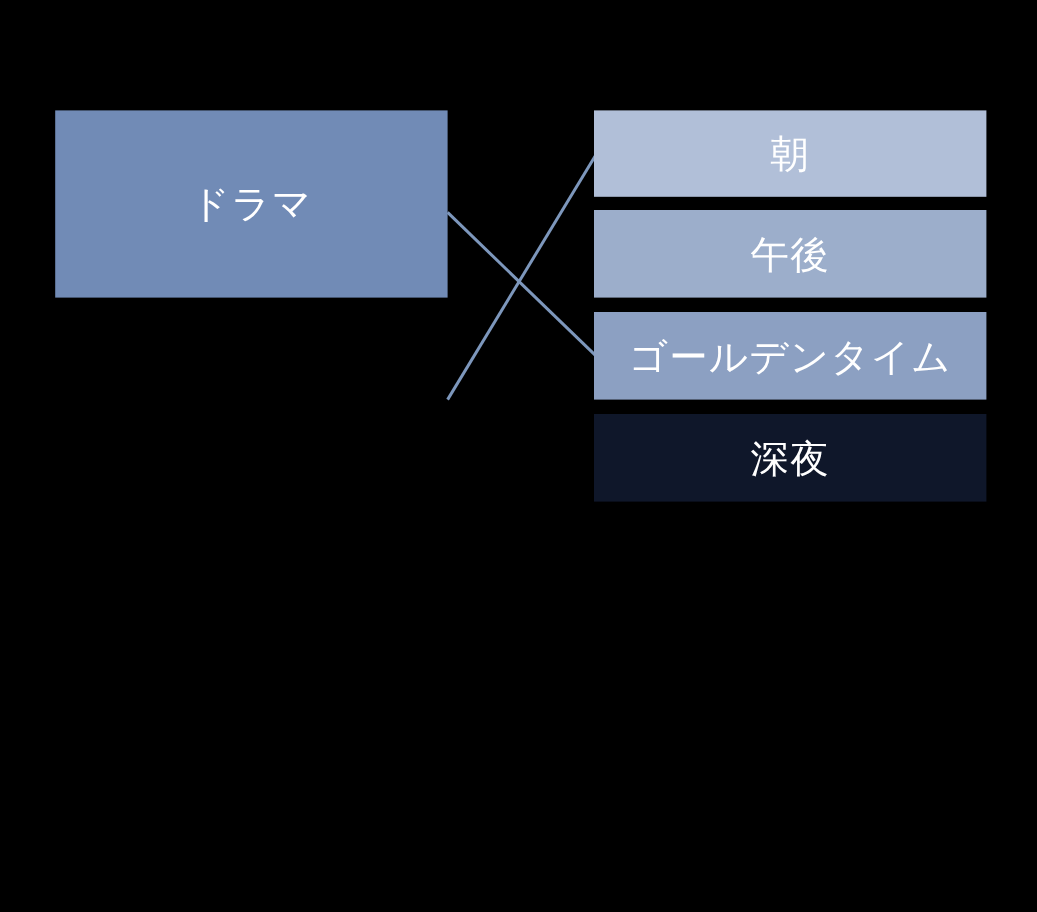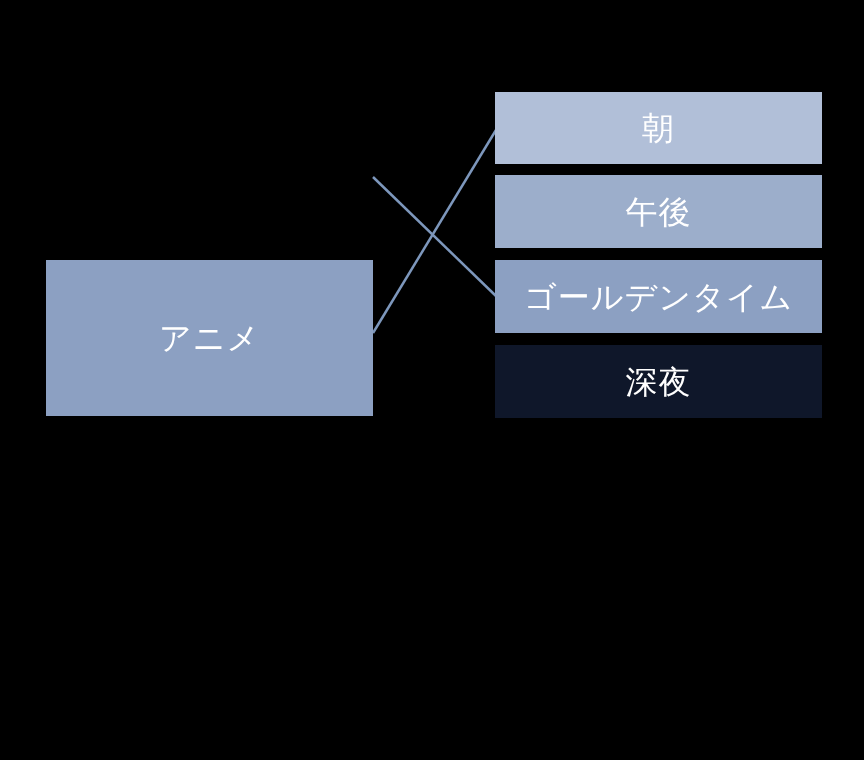--- a/index.html
+++ b/index.html
@@ -47,24 +47,24 @@
 </head>
 <body>
 
 <div class="canvas">
 
   <svg class="connector-layer" viewBox="0 0 864 760" xmlns="http://www.w3.org/2000/svg">
     <line x1="373" y1="177" x2="496" y2="296" stroke-width="2.5" stroke="#7d97bc"></line>
     <line x1="373" y1="333" x2="496" y2="130" stroke-width="2.5" stroke="#7d97bc"></line>
   </svg>
 
+  <div class="node node-left-drama" style="background-color: rgb(113, 139, 182);">
+    <span>ドラマ</span>
+  </div>
 
-  <div class="node node-left-anime" style="background-color: rgb(140, 160, 194);">
-    <span>アニメ</span>
-  </div>
 
   <div class="node node-right-asa" style="background-color: rgb(177, 191, 216);">
     <span>朝</span>
   </div>
 
   <div class="node node-right-gogo" style="background-color: rgb(156, 174, 203);">
     <span>午後</span>
   </div>
 
   <div class="node node-right-golden" style="background-color: rgb(140, 160, 194);">

